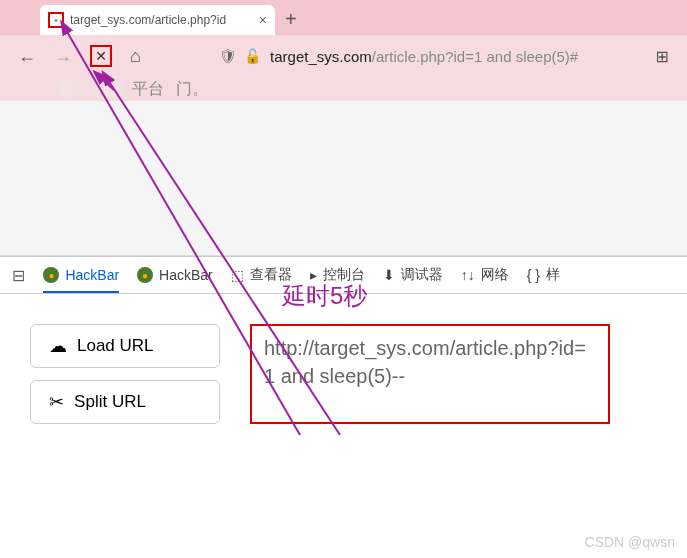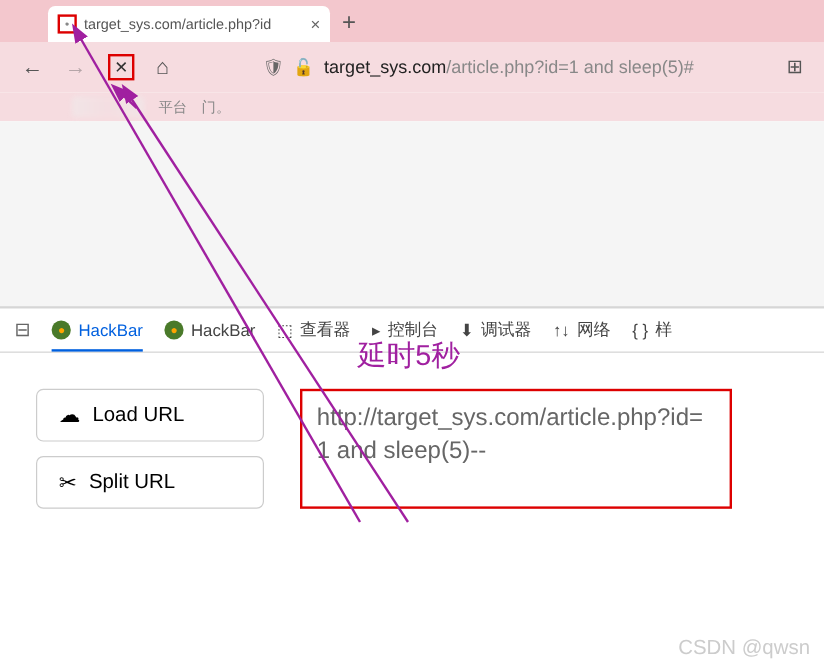--- a/index.html
+++ b/index.html
@@ -71,21 +71,21 @@
     .url-text { font-size: 15px; color: #222; }
     .url-text .dim { color: #888; margin-top: 16px; }
     .right-icon { color: #555; font-size: 16px; margin-left: 20px; }
     
     .sub-bar {
       background: #f6dce0;
       height: 24px;
       display: flex;
       align-items: center;
       padding-left: 60px;
-      font-size: 12px;
+      font-size: 16px;
       color: #888;
       gap: 12px;
     }
     .blur-strip {
       background: linear-gradient(to right, #eee, #f3e0e3, #eee);
       height: 18px;
       width: 60px;
       border-radius: 4px;
       filter: blur(2px);
       opacity: 0.5;
@@ -93,21 +93,21 @@
     
     .content-area {
       height: 155px;
       background: #f5f5f5;
       border-bottom: 1px solid #ddd;
     }
     
     .annotation {
       position: absolute;
       top: 280px;
-      left: 298px;
+      left: 282px;
       color: #a020a0;
       font-size: 24px;
       font-weight: normal;
     }
     
     .arrow-svg {
       position: absolute;
       top: 0;
       left: 0;
       pointer-events: none;
@@ -170,21 +170,21 @@
       width: 360px;
       line-height: 1.4;
       word-break: break-all;
     }
     
     .watermark {
       position: absolute;
       bottom: 8px;
       right: 12px;
       color: #ccc;
-      font-size: 17px;
+      font-size: 14px;
     }
   </style>
 </head>
 <body>
 
 <div class="tab-bar">
   <div class="tab">
     <span class="tab-loader"></span>
     <span class="tab-text">target_sys.com/article.php?id</span>
     <span class="tab-close">×</span>

